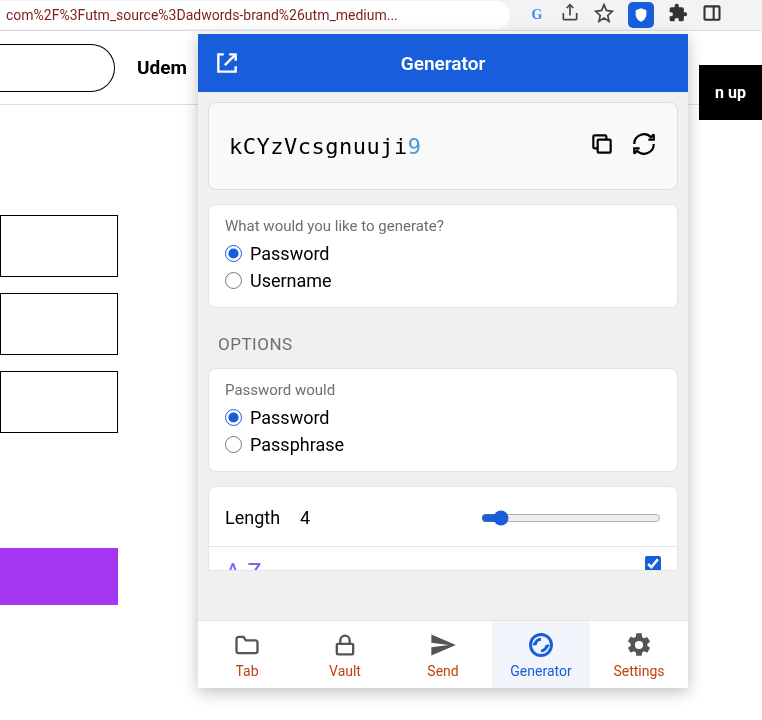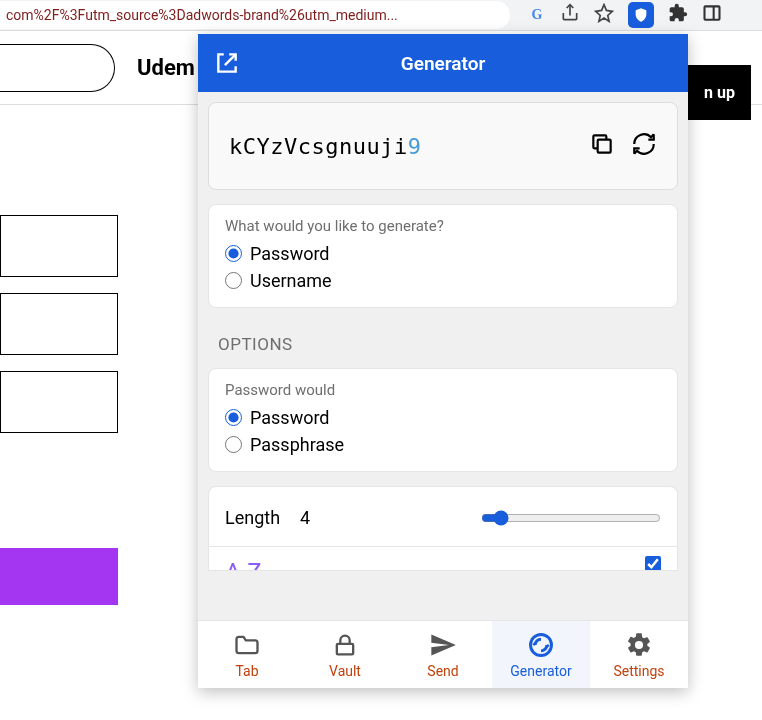--- a/index.html
+++ b/index.html
@@ -11,22 +11,22 @@
     .omnibox { background: #fff; border-radius: 0 14px 14px 0; height: 28px; display: flex; align-items: center; width: 510px; padding-left: 6px; font-size: 14px; color: #7f1d1d; overflow: hidden; white-space: nowrap; }
     .ext-icons { display: flex; align-items: center; gap: 14px; margin-left: 18px; }
     .gg-circle { width: 18px; height: 18px; display: flex; align-items: center; justify-content: center; font-family: Georgia, serif; font-weight: bold; font-size: 14px; }
     .gg-g { color: #4285f4; }
     .bw-ext-icon { width: 26px; height: 26px; border-radius: 5px; background: #175DDC; display: flex; align-items: center; justify-content: center; }
     .bw-ext-icon svg { width: 16px; height: 16px; }
 
     .page-content { position: relative; height: 690px; background: #fff; border-top: 1px solid #ddd; }
     .udemy-header { height: 74px; display: flex; align-items: center; border-bottom: 1px solid #ddd; }
     .udemy-pill { width: 115px; height: 48px; border: 1px solid #000; border-left: none; border-radius: 0 28px 28px 0; margin-right: 22px; }
-    .udemy-brand { font-size: 22px; font-weight: 700; }
-    .signup-btn { position: absolute; right: 11px; top: 34px; height: 55px; background: #000; color: #fff; font-weight: 700; font-size: 16px; display: flex; align-items: center; padding: 0 16px; }
+    .udemy-brand { font-size: 19px; font-weight: 700; }
+    .signup-btn { position: absolute; right: 0; top: 34px; height: 55px; background: #000; color: #fff; font-weight: 700; font-size: 16px; display: flex; align-items: center; padding: 0 16px; }
 
     .form-area { margin-top: 110px; }
     .form-box { width: 118px; height: 62px; border: 1px solid #000; margin-bottom: 16px; }
     .purple-box { width: 118px; height: 57px; background: #a435f0; margin-top: 115px; }
 
     
     .bw-popup { position: absolute; top: 34px; left: 198px; width: 490px; height: 654px; background: #fff; box-shadow: 0 4px 16px rgba(0,0,0,0.25); display: flex; flex-direction: column; border-radius: 2px; }
     .bw-header { height: 58px; background: #175DDC; display: flex; align-items: center; justify-content: center; position: relative; }
     .bw-header-title { color: #fff; font-size: 19px; font-weight: 600; }
     .bw-header-left { position: absolute; left: 16px; top: 16px; color: #fff; }

